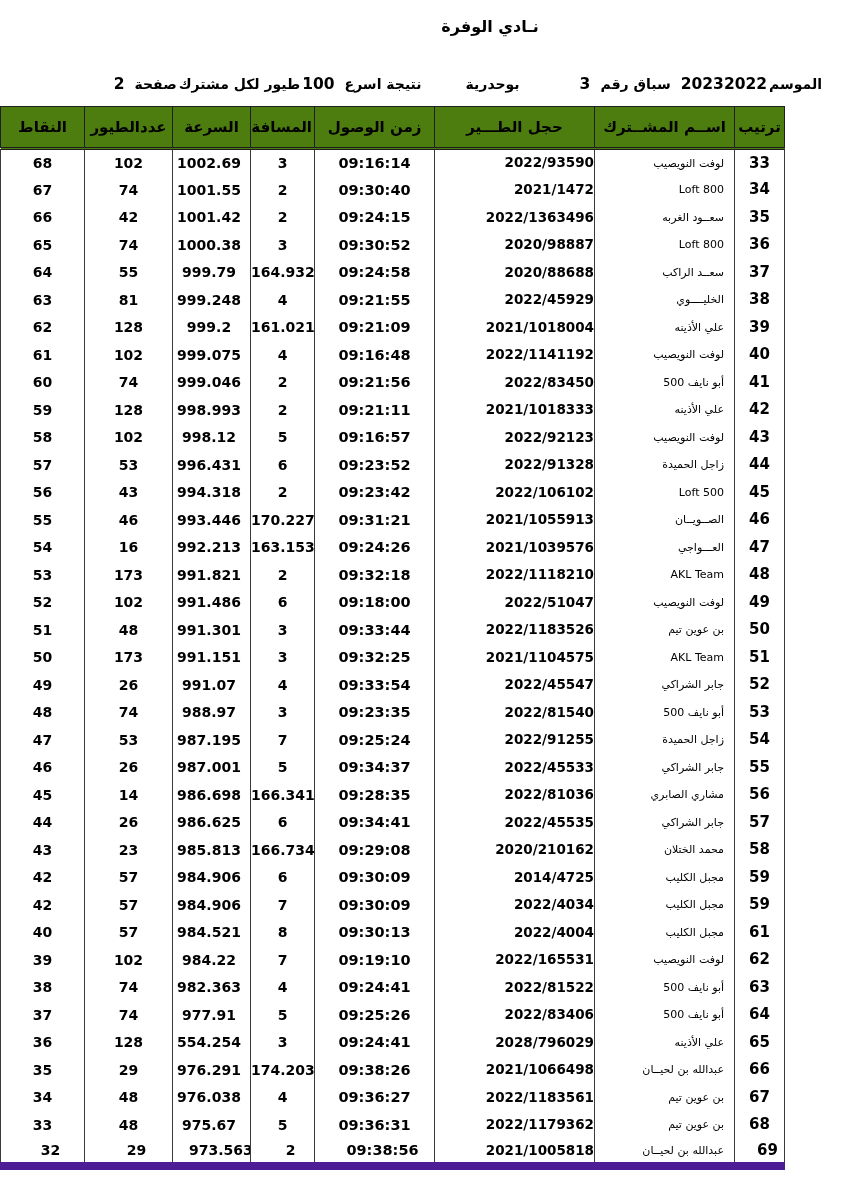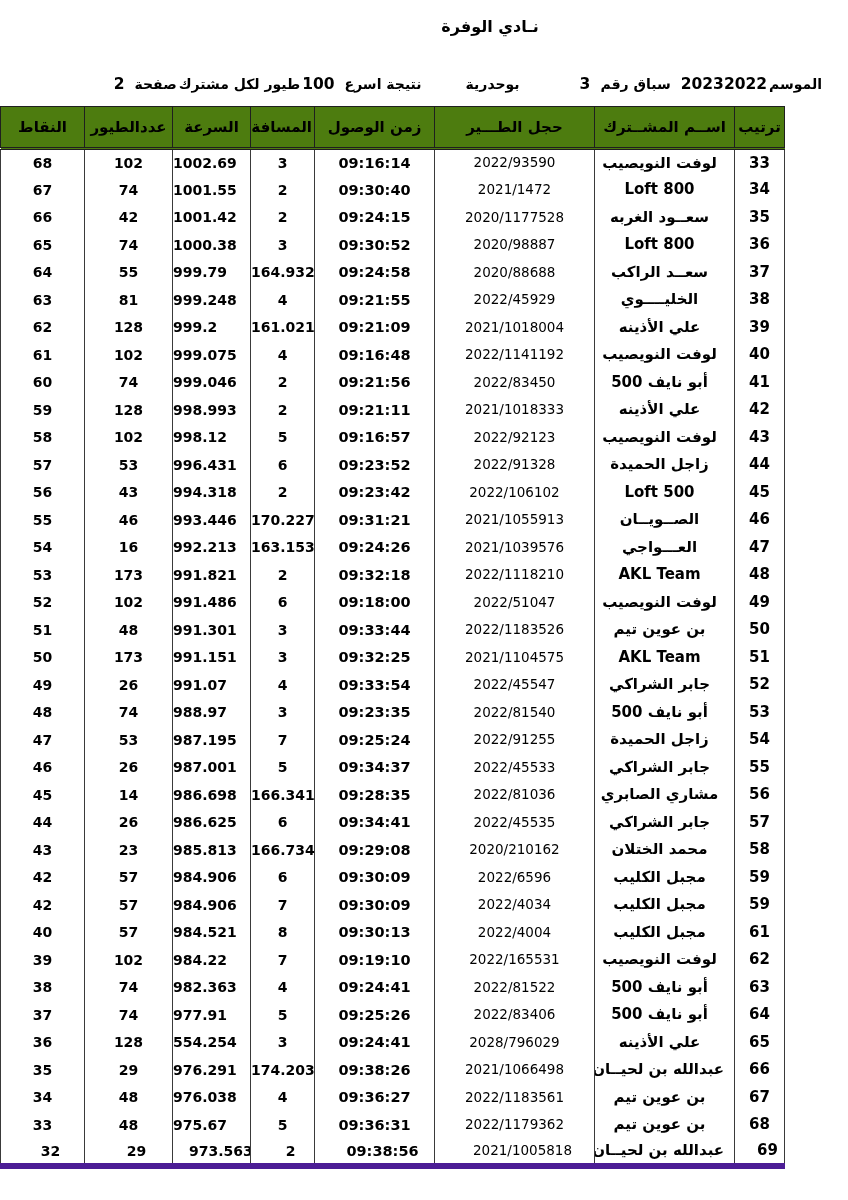--- a/index.html
+++ b/index.html
@@ -70,37 +70,38 @@
     border-right: 1px solid #3a3a3a;
     vertical-align: middle;
     padding: 0;
     line-height: 1;
     font-size: 14px;
     font-weight: bold;
     text-align: center;
     white-space: nowrap;
     overflow: hidden;
   }
-  tbody tr:last-child td { border-bottom: 6px solid #4c1d95; padding-left: 16px; }
+  tbody tr:last-child td { border-bottom: 8px solid #4c1d95; padding-left: 16px; }
   td.cell-rank  { font-size: 15px; }
   td.cell-name  {
-    text-align: center;
+    text-align: right;
     padding-right: 10px;
+    font-weight: normal;
+    font-size: 11px;
+  }
+  td.cell-ring  {
     font-weight: bold;
-    font-size: 15px;
-  }
-  td.cell-ring  {
-    font-weight: normal;
     font-size: 13.5px;
     direction: ltr;
+    text-align: right;
   }
   td.cell-time  { font-size: 14.5px; }
   td.cell-speed {
     direction: ltr;
-    text-align: left;
+    text-align: center;
     padding-right: 5px;
   }
   td.cell-distance, td.cell-birds, td.cell-points { direction: ltr; }
 </style>
 </head>
 <body>
 
 <div class="page">
 
   <div class="club-title">نـادي الوفرة</div>
@@ -158,21 +159,21 @@
           <td class="cell-ring">2021/1472</td>
           <td class="cell-time">09:30:40</td>
           <td class="cell-distance">2</td>
           <td class="cell-speed">1001.55</td>
           <td class="cell-birds">74</td>
           <td class="cell-points">67</td>
         </tr>
         <tr>
           <td class="cell-rank">35</td>
           <td class="cell-name">سعــود الغربه</td>
-          <td class="cell-ring">2020/1177528</td>
+          <td class="cell-ring">2022/1363496</td>
           <td class="cell-time">09:24:15</td>
           <td class="cell-distance">2</td>
           <td class="cell-speed">1001.42</td>
           <td class="cell-birds">42</td>
           <td class="cell-points">66</td>
         </tr>
         <tr>
           <td class="cell-rank">36</td>
           <td class="cell-name">Loft 800</td>
           <td class="cell-ring">2020/98887</td>
@@ -398,21 +399,21 @@
           <td class="cell-ring">2020/210162</td>
           <td class="cell-time">09:29:08</td>
           <td class="cell-distance">166.734</td>
           <td class="cell-speed">985.813</td>
           <td class="cell-birds">23</td>
           <td class="cell-points">43</td>
         </tr>
         <tr>
           <td class="cell-rank">59</td>
           <td class="cell-name">مجبل الكليب</td>
-          <td class="cell-ring">2022/6596</td>
+          <td class="cell-ring">2014/4725</td>
           <td class="cell-time">09:30:09</td>
           <td class="cell-distance">6</td>
           <td class="cell-speed">984.906</td>
           <td class="cell-birds">57</td>
           <td class="cell-points">42</td>
         </tr>
         <tr>
           <td class="cell-rank">59</td>
           <td class="cell-name">مجبل الكليب</td>
           <td class="cell-ring">2022/4034</td>

